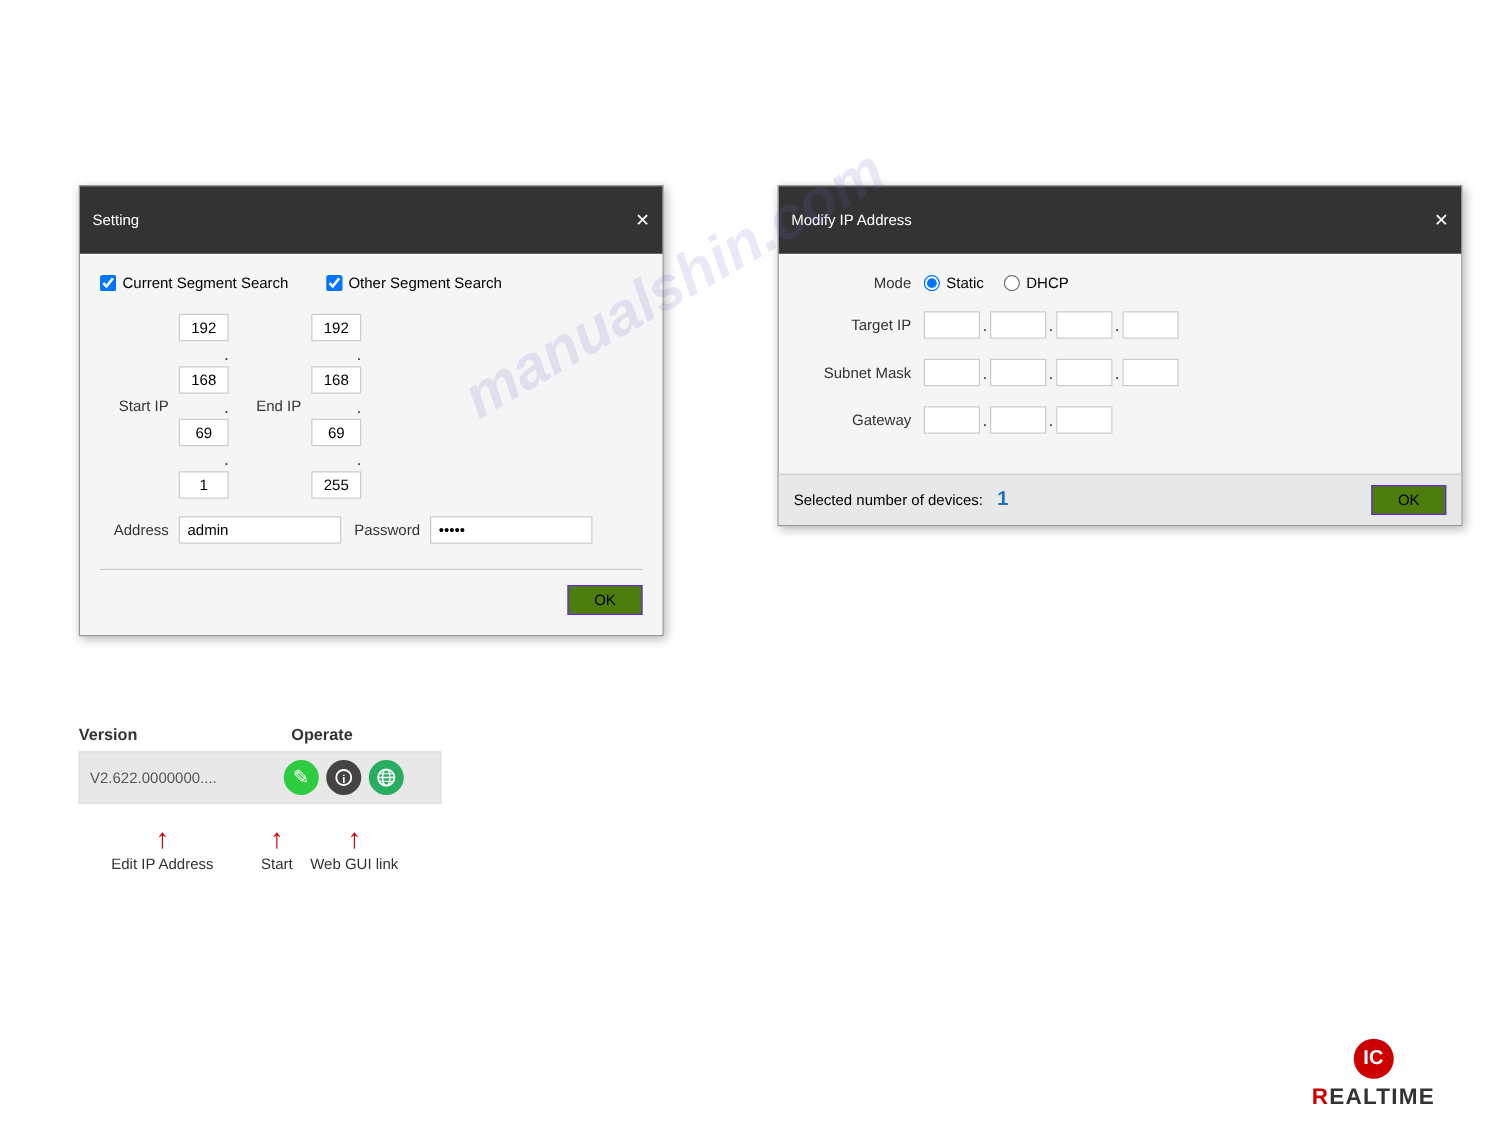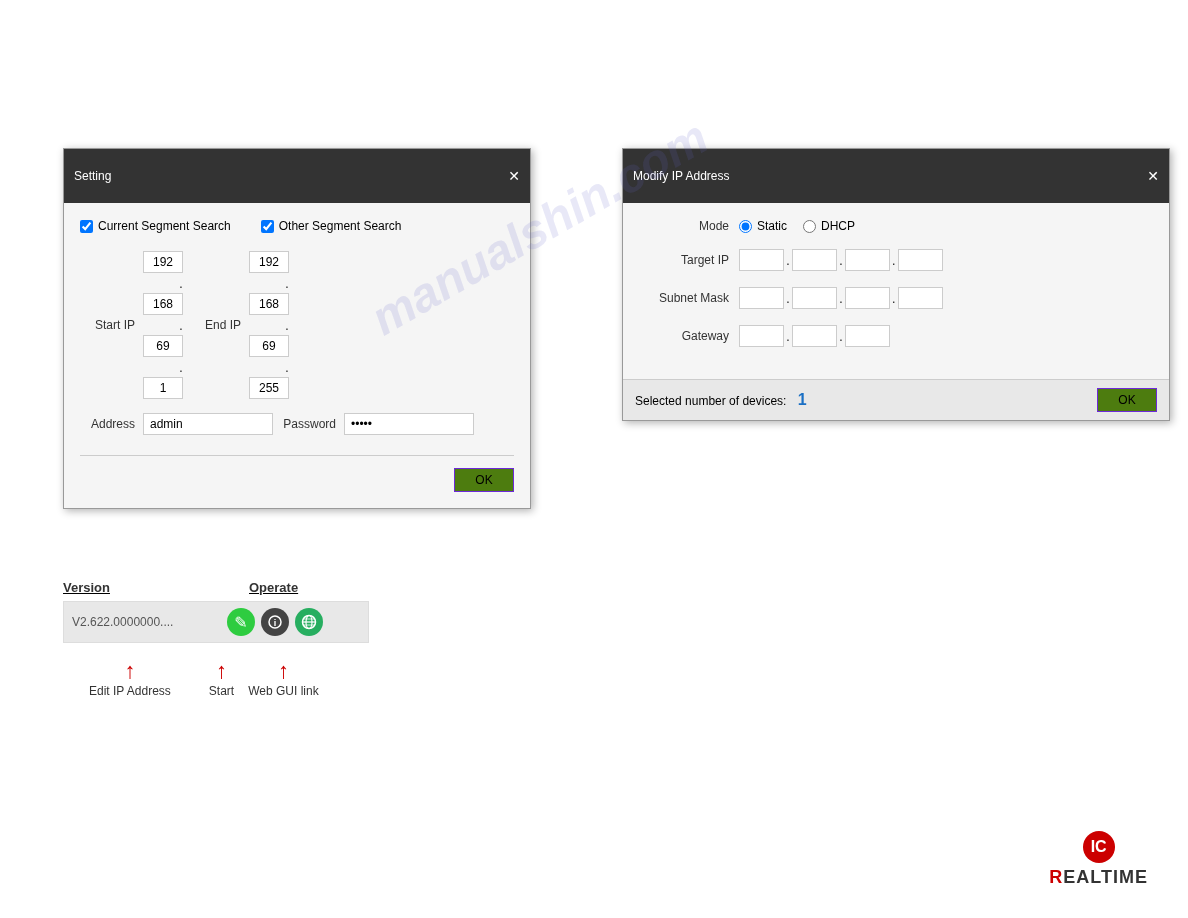--- a/index.html
+++ b/index.html
@@ -203,23 +203,22 @@
     }
 
     
     .bottom-section {
       position: absolute;
       left: 63px;
       top: 580px;
     }
     .col-headers {
       display: flex;
-      gap: 16px;
+      gap: 0;
       margin-bottom: 6px;
-      text-decoration: underline;
     }
     .col-version {
       width: 170px;
       font-weight: bold;
       font-size: 13px;
       color: #333;
     }
     .col-operate {
       width: 120px;
       font-weight: bold;

